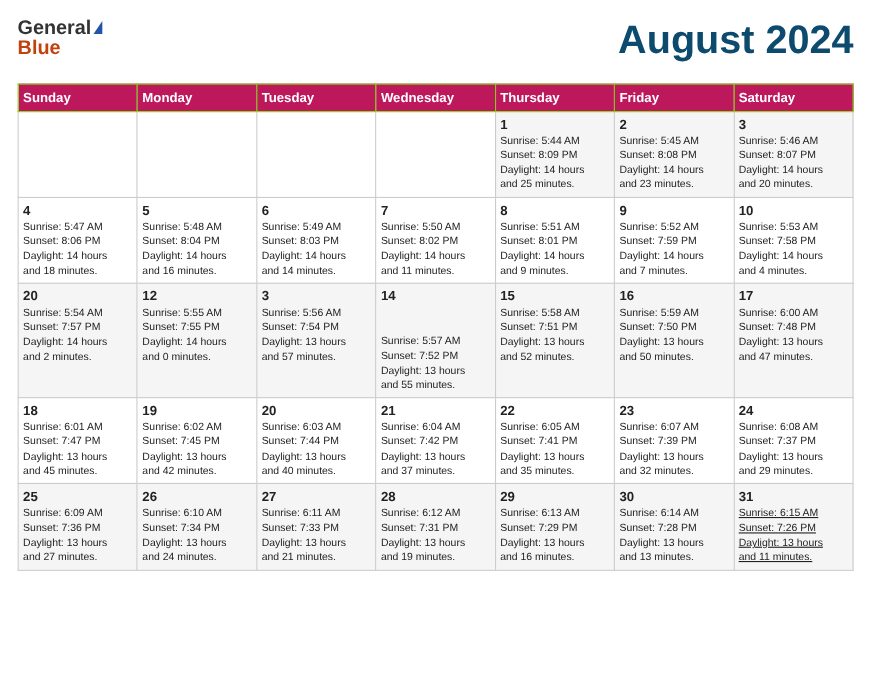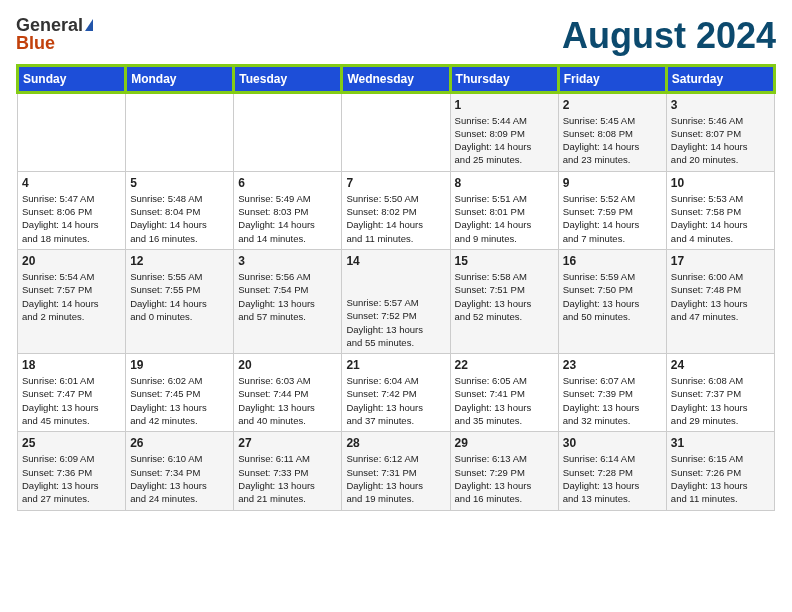--- a/index.html
+++ b/index.html
@@ -7,21 +7,21 @@
       font-family: Arial, sans-serif;
       background: #fff;
       width: 792px;
       min-height: 612px;
       padding: 16px;
     }
     .header {
       display: flex;
       justify-content: space-between;
       align-items: flex-start;
-      margin-bottom: 8px;
+      margin-bottom: 20px;
     }
     .logo {
       display: flex;
       flex-direction: column;
       align-items: flex-start;
     }
     .logo-general {
       font-size: 18px;
       font-weight: bold;
       color: #333;
@@ -54,27 +54,27 @@
     .location-title {
       font-size: 15px;
       color: #444;
     }
     table {
       width: 100%;
       border-collapse: collapse;
       table-layout: fixed;
     }
     thead th {
-      background: #1d4ed8;
+      background: #be185d;
       color: #fff;
       font-size: 12px;
       font-weight: bold;
       padding: 5px 4px;
       text-align: left;
-      border: 3px solid #84cc16;
+      border: 1px solid #84cc16;
     }
     tbody tr {
       vertical-align: top;
     }
     tbody td {
       border: 1px solid #ccc;
       padding: 4px 4px 4px 4px;
       font-size: 10px;
       color: #222;
       min-height: 80px;
@@ -345,20 +345,20 @@
         </td>
         <td>
           <span class="day-num">30</span>
           <div class="cell-content" style="white-space: pre-line;">Sunrise: 6:14 AM
 Sunset: 7:28 PM
 Daylight: 13 hours
 and 13 minutes.</div>
         </td>
         <td>
           <span class="day-num">31</span>
-          <div class="cell-content" style="white-space: pre-line;">Sunrise: 6:15 AM
+          <div class="cell-content" style="white-space: pre-line; text-decoration: underline;">Sunrise: 6:15 AM
 Sunset: 7:26 PM
 Daylight: 13 hours
 and 11 minutes.</div>
         </td>
       </tr>
     </tbody>
 </table>
 
 </body></html>

